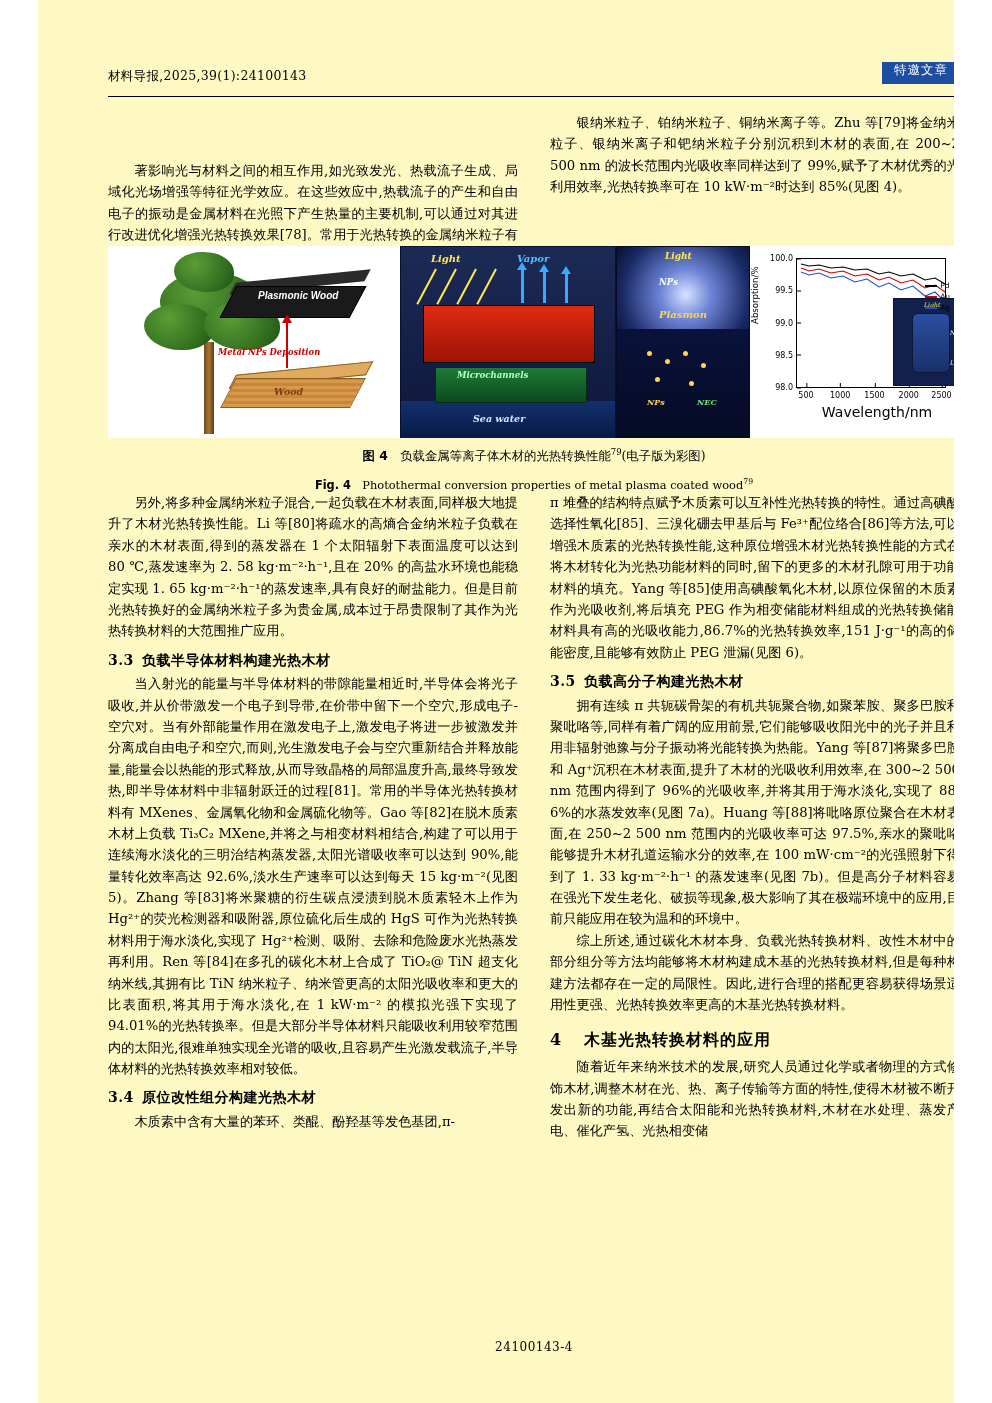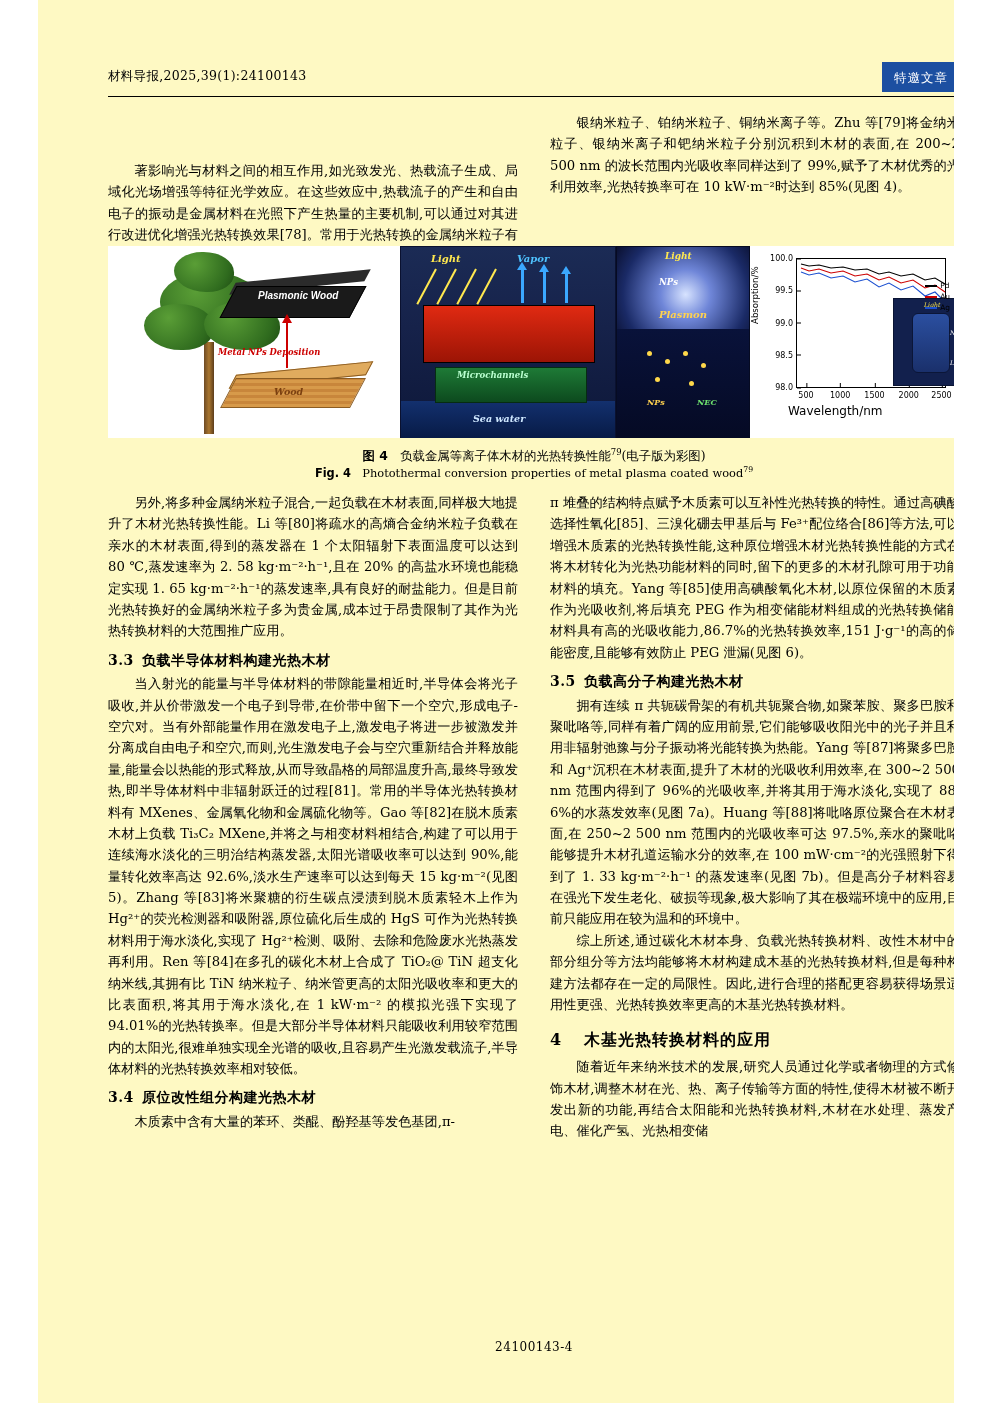--- a/index.html
+++ b/index.html
@@ -38,21 +38,21 @@
     letter-spacing: 0.3px;
     color: #000;
   }
   .header-badge {
     position: absolute;
     right: 0;
     top: 0;
     background: #1c4fa1;
     color: #fff;
     font-size: 12.5px;
-    padding: 8px 12px 5px 12px;
+    padding: 0 12px 5px 12px;
     letter-spacing: 1px;
     font-family: "DejaVu Sans", "Liberation Sans", sans-serif;
   }
   .header-rule {
     position: absolute;
     left: 70px;
     top: 96px;
     width: 852px;
     height: 1px;
     background: #000;
@@ -128,21 +128,21 @@
     font-family: "DejaVu Serif", "Liberation Serif", serif;
     font-size: 12.4px;
     margin-top: 9px;
     line-height: 1.45;
   }
   .fig-cap .lab { font-weight: bold; font-family: "DejaVu Sans","Liberation Sans",sans-serif; }
   .fig-cap-en {
     text-align: center;
     font-family: "DejaVu Serif", "Liberation Serif", serif;
     font-size: 11.4px;
-    margin-top: 1px;
+    margin-top: 13px;
   }
   .fig-cap-en .lab { font-weight: bold; font-family: "DejaVu Sans","Liberation Sans",sans-serif; }
 
   
   .panelA { position: absolute; left: 0; top: 0; width: 290px; height: 192px; }
   .tree-trunk {
     position: absolute; left: 96px; top: 96px; width: 10px; height: 92px;
     background: linear-gradient(90deg,#6d4a24,#a9762f,#5d3d1c);
   }
   .leaf {
@@ -318,22 +318,22 @@
   }
   .xtick:before {
     content: ""; position: absolute; left: 50%; top: -4px; width: 1px; height: 4px; background: #000;
   }
   .ylabelD {
     position: absolute; left: -2px; top: 78px; transform: rotate(-90deg);
     transform-origin: left top; font-size: 8.6px; white-space: nowrap;
     font-family: "DejaVu Sans","Liberation Sans",sans-serif;
   }
   .xlabelD {
-    position: absolute; left: 36px; top: 158px; width: 150px; text-align: left;
-    font-size: 12px; font-family: "DejaVu Sans","Liberation Sans",sans-serif;
+    position: absolute; left: 50px; top: 158px; width: 150px; text-align: center;
+    font-size: 14px; font-family: "DejaVu Sans","Liberation Sans",sans-serif;
   }
   .sim-label {
     position: absolute; left: 52px; top: 16px; font-size: 8px;
     font-family: "DejaVu Sans","Liberation Sans",sans-serif;
   }
   .legendD {
     position: absolute; right: 10px; top: 34px; font-size: 7.4px;
     font-family: "DejaVu Sans","Liberation Sans",sans-serif; line-height: 1.5;
   }
   .legendD span.sw { display:inline-block; width:12px; height:2px; vertical-align:middle; margin-right:3px;}

